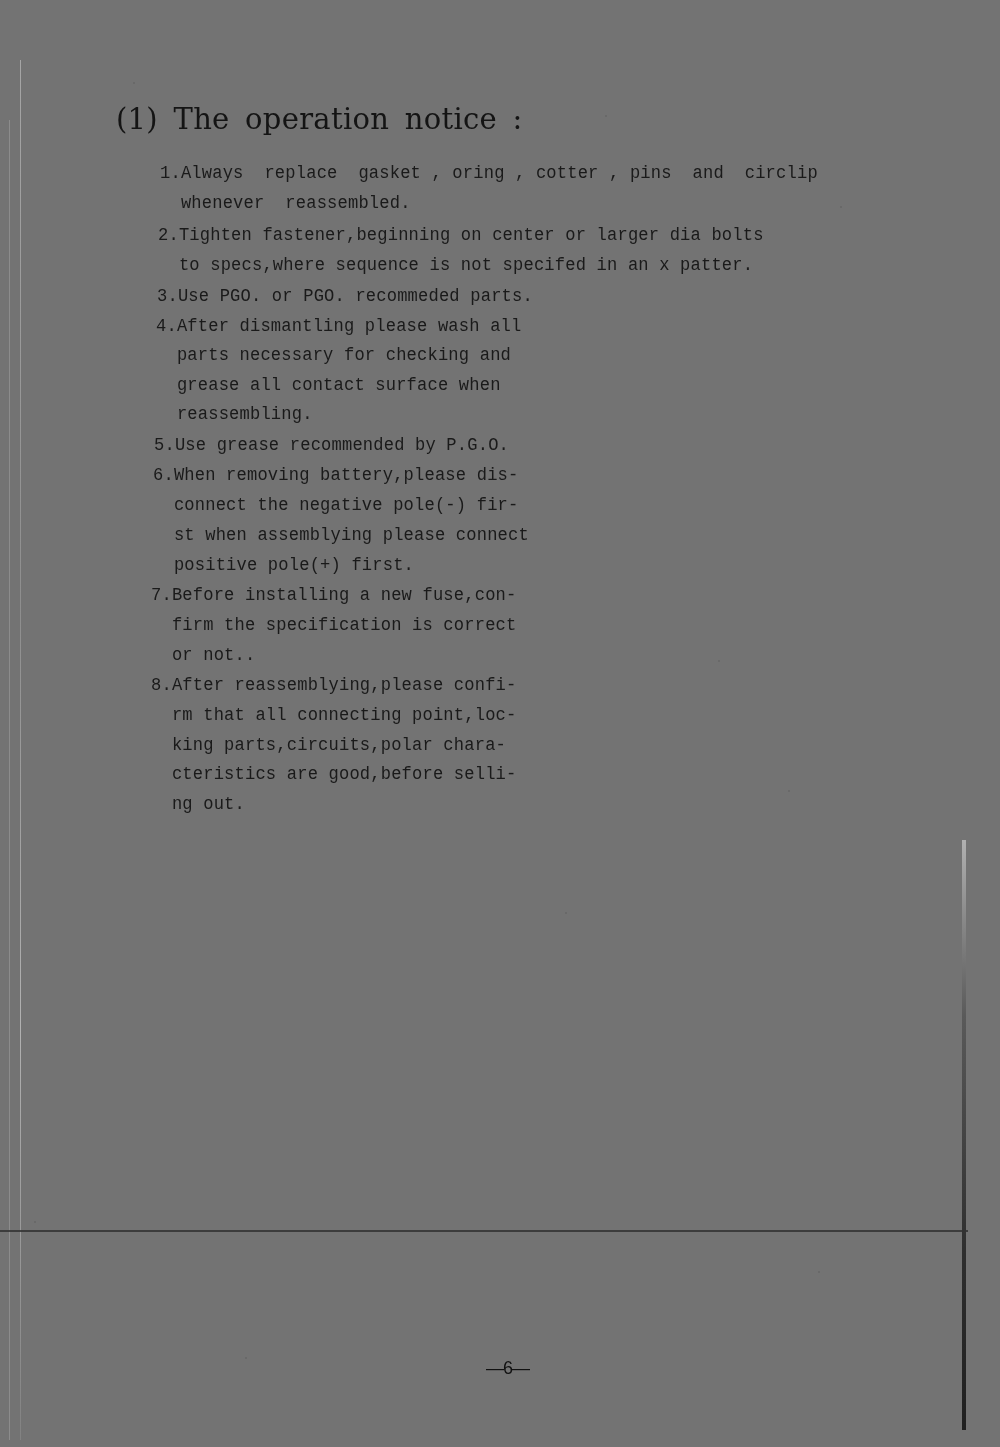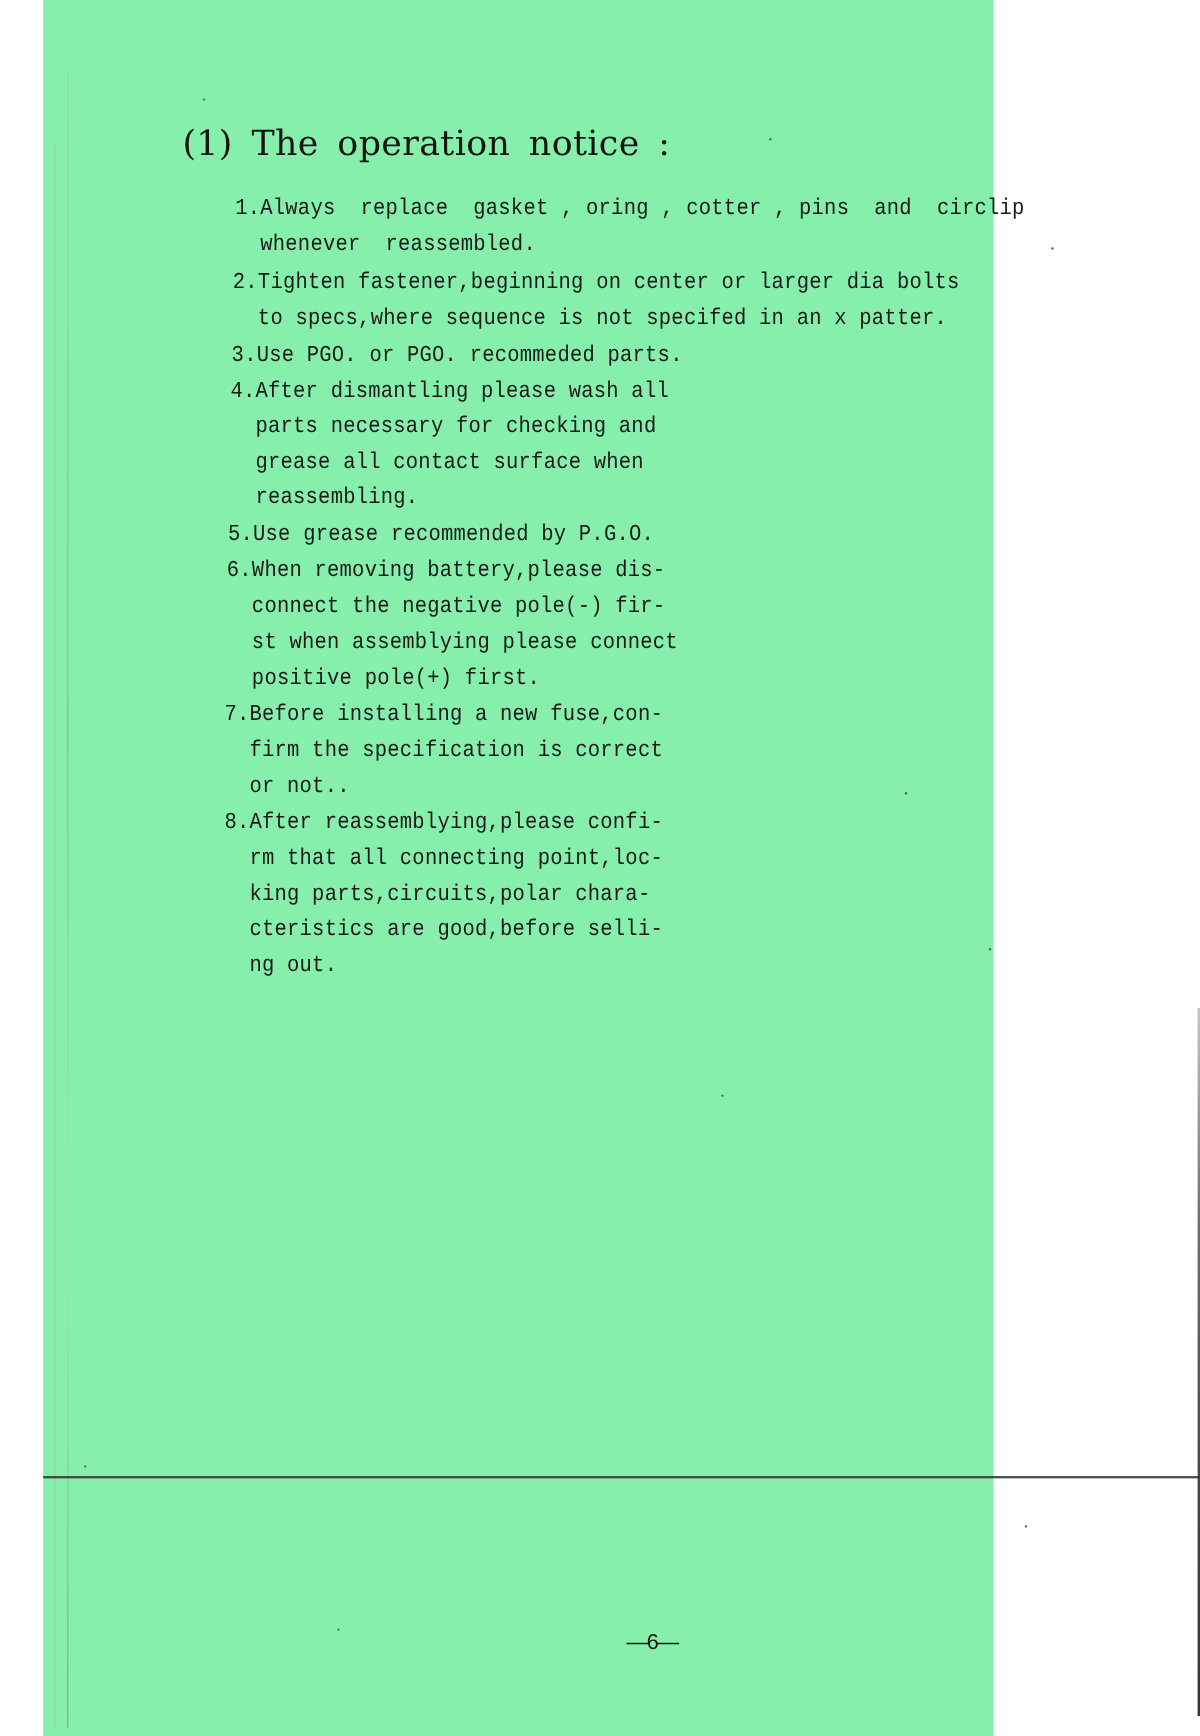--- a/index.html
+++ b/index.html
@@ -10,23 +10,22 @@
     body {
       width: 1000px;
       height: 1447px;
       position: relative;
       overflow: hidden;
       color: #111;
     }
     .page {
       position: absolute;
       left: 0; top: 0;
-      width: 792px; height: 1447px;
-      background: #86efac;
-      margin-left: 36px;
+      width: 1000px; height: 1447px;
+      background: #737373;
     }
     
     .left-edge {
       position: absolute;
       left: 20px; top: 60px;
       width: 1px; height: 1380px;
       background: linear-gradient(#bbb, #999 40%, #ccc 70%, #888);
       opacity: 0.7;
     }
     .left-edge2 {

